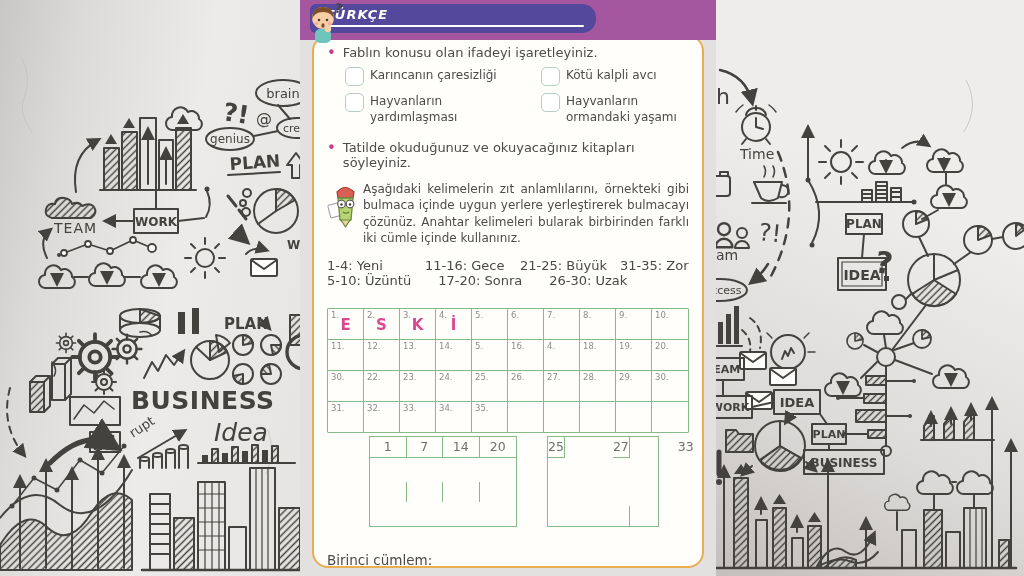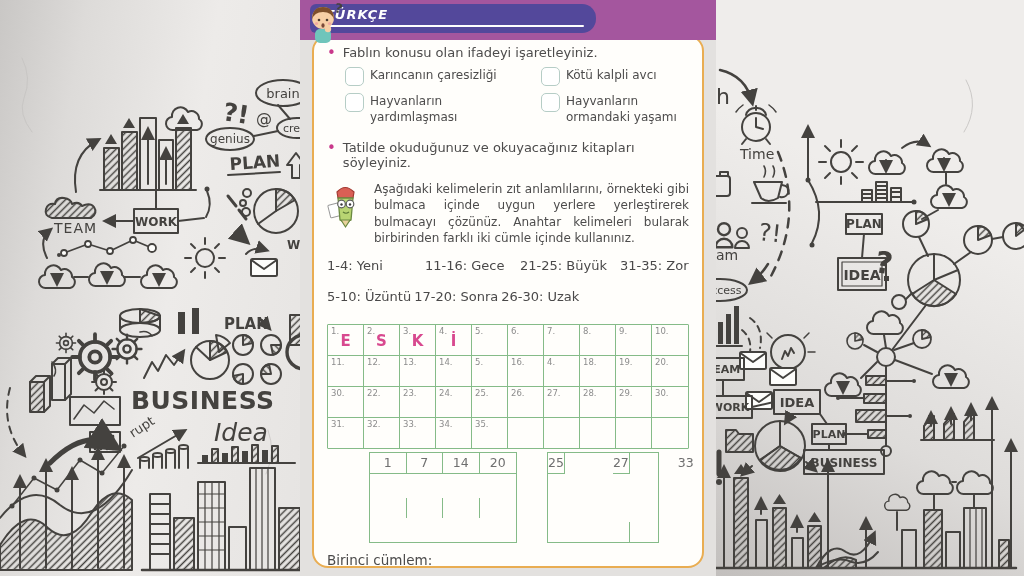--- a/index.html
+++ b/index.html
@@ -20,45 +20,45 @@
 
   .panel{position:absolute;left:312px;top:35px;width:392px;height:533px;box-sizing:border-box;background:#fffefb;
          border:2px solid #e9ad52;border-radius:16px;padding:8px 13px;z-index:2;overflow:hidden;color:#4d4c4c;}
   .q-line{font-size:13px;display:flex;gap:7px;align-items:baseline;}
   .bullet{color:#c9388b;font-size:15px;line-height:1;position:relative;top:1px;}
   .options{margin:7px 0 0 8px;display:grid;grid-template-columns:196px 1fr;row-gap:7px;}
   .option{display:flex;gap:6px;align-items:flex-start;margin-left:10px;}
   .checkbox{width:17px;height:17px;flex:none;border:1.6px solid #b6cdc6;border-radius:5px;background:#fff;}
   .olabel{font-size:12px;line-height:1.3;padding-top:1px;}
   .q2{margin-top:15px;}
-  .instruction{margin-top:11px;display:flex;gap:11px;}
+  .instruction{margin-top:11px;display:flex;gap:0;}
   .pencil{flex:none;width:36px;height:48px;}
   .instruction p{margin:0;font-size:12px;line-height:1.35;text-align:justify;}
   .clues{margin-top:12px;font-size:13px;color:#4a4949;}
   .clues-row1{display:grid;grid-template-columns:98px 95px 100px auto;}
-  .clues-row2{display:flex;gap:3px;margin-top:16px;align-items:center;}
+  .clues-row2{display:flex;gap:27px;margin-top:0;align-items:center;}
   .pgrid{margin-top:20px;display:grid;grid-template-columns:repeat(10,1fr);border:1.5px solid #85bb88;border-radius:1px;}
   .pcell{position:relative;height:30px;border-right:1.5px solid #85bb88;border-bottom:1.5px solid #85bb88;background:#fffefb;}
   .pcell:nth-child(10n){border-right:none;}
   .pcell:nth-child(n+31){border-bottom:none;}
   .pnum{position:absolute;left:3px;top:1px;font-size:8.5px;color:#8c8c8c;}
   .plet{position:absolute;left:0;right:0;top:7px;text-align:center;font-size:15px;font-weight:bold;color:#d8498f;}
   .key-title{margin-top:6px;text-align:center;color:#e8993e;font-size:14px;}
   .key-tables{margin-top:3px;display:flex;justify-content:space-between;padding:0 30px 0 42px;}
   .ktable{display:grid;border:1.5px solid #85bb88;}
   .ktable-left{width:146px;}
   .ktable-right{width:110px;gap:48px;}
   .kcell{height:20px;border-right:1.5px solid #85bb88;border-bottom:1.5px solid #85bb88;font-size:12.5px;color:#6f6f6f;
          display:flex;align-items:center;justify-content:center;background:#fffefb;}
   .ktable .kcell:nth-child(4n){border-right:none;}
   .ktable-right .kcell{border-right:1.5px solid #85bb88;}
   .ktable-right .kcell:nth-child(3n){border-right:none;}
   .kcell:nth-last-child(-n+4){border-bottom:none;}
   .sentence{font-size:13.5px;color:#4b4a4a;margin-top:9px;}
-  .sentence.first{margin-top:9px;}
+  .sentence.first{margin-top:25px;}
 </style>
 </head>
 <body>
 
 <div class="stage">
 
   <div class="wall wall-left">
   <svg width="300" height="576" viewBox="0 0 300 576">
     <defs>
       <pattern id="hp" width="5" height="5" patternUnits="userSpaceOnUse" patternTransform="rotate(45)">

